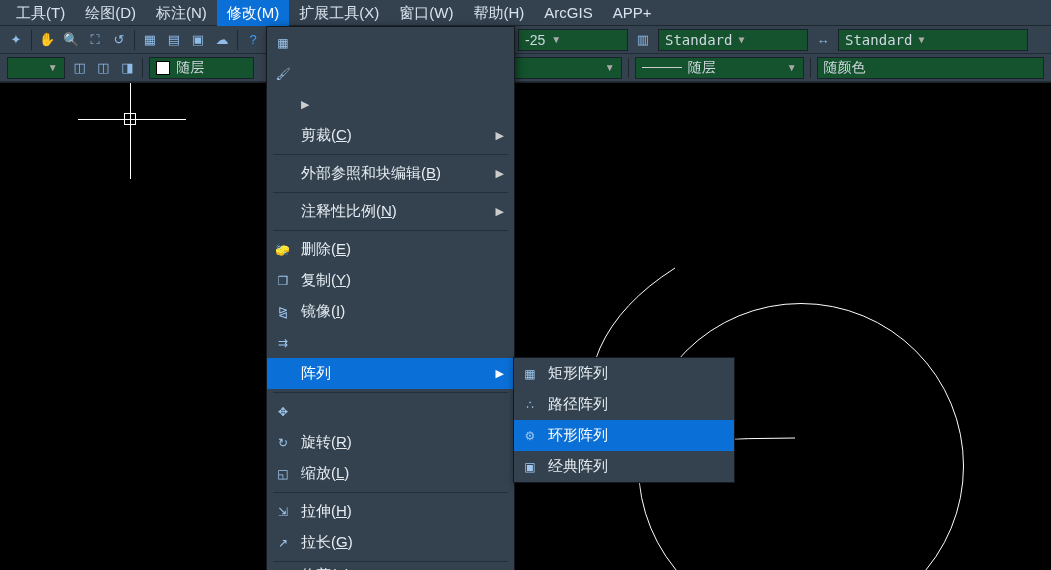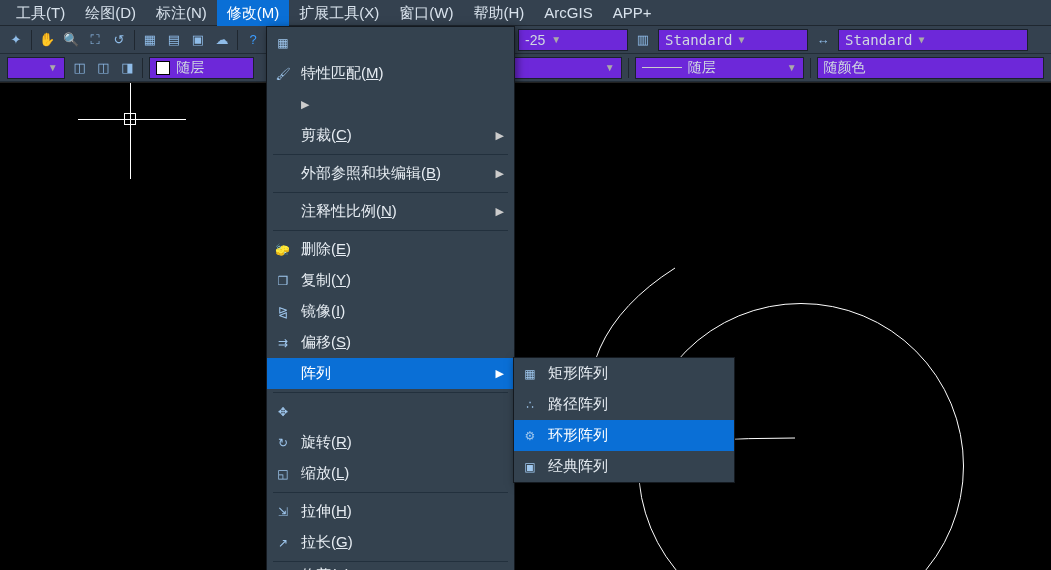--- a/index.html
+++ b/index.html
@@ -61,21 +61,21 @@
   }
   .tool-sep {
     width: 1px;
     height: 20px;
     background: #1f2730;
     margin: 0 3px;
   }
   .combo {
     display: inline-flex;
     align-items: center;
-    background: #6d28d9;
+    background: #14532d;
     border: 1px solid #1a222b;
     height: 22px;
     padding: 0 6px;
     margin: 1px 3px;
     color: #d0d8e0;
     font-size: 14px;
   }
   .combo .caret {
     margin-left: 6px;
     font-size: 10px;
@@ -281,21 +281,20 @@
     <path d="M 120 10 Q 10 80 40 190 Q 150 180 240 180" fill="none" stroke="#fff" stroke-width="1"></path>
   </svg>
 </div>
 
 <div class="dropdown">
   <div class="mi">
     <span class="ico">▦</span>
   </div>
   <div class="mi">
     <span class="ico">🖌</span>
-    <span class="lbl">特性匹配(<u>M</u>)</span>
   </div>
   <div class="mi">
     <span class="ico none"></span>
     <span class="arrow">▶</span>
   </div>
   <div class="mi">
     <span class="ico none"></span>
     <span class="lbl">剪裁(<u>C</u>)</span>
     <span class="arrow">▶</span>
   </div>
@@ -319,21 +318,20 @@
   <div class="mi">
     <span class="ico">❐</span>
     <span class="lbl">复制(<u>Y</u>)</span>
   </div>
   <div class="mi">
     <span class="ico">⧎</span>
     <span class="lbl">镜像(<u>I</u>)</span>
   </div>
   <div class="mi">
     <span class="ico">⇉</span>
-    <span class="lbl">偏移(<u>S</u>)</span>
   </div>
   <div class="mi highlight">
     <span class="ico none"></span>
     <span class="lbl">阵列</span>
     <span class="arrow" style="color:#fff">▶</span>
   </div>
   <div class="sep"></div>
   <div class="mi">
     <span class="ico">✥</span>
   </div>

